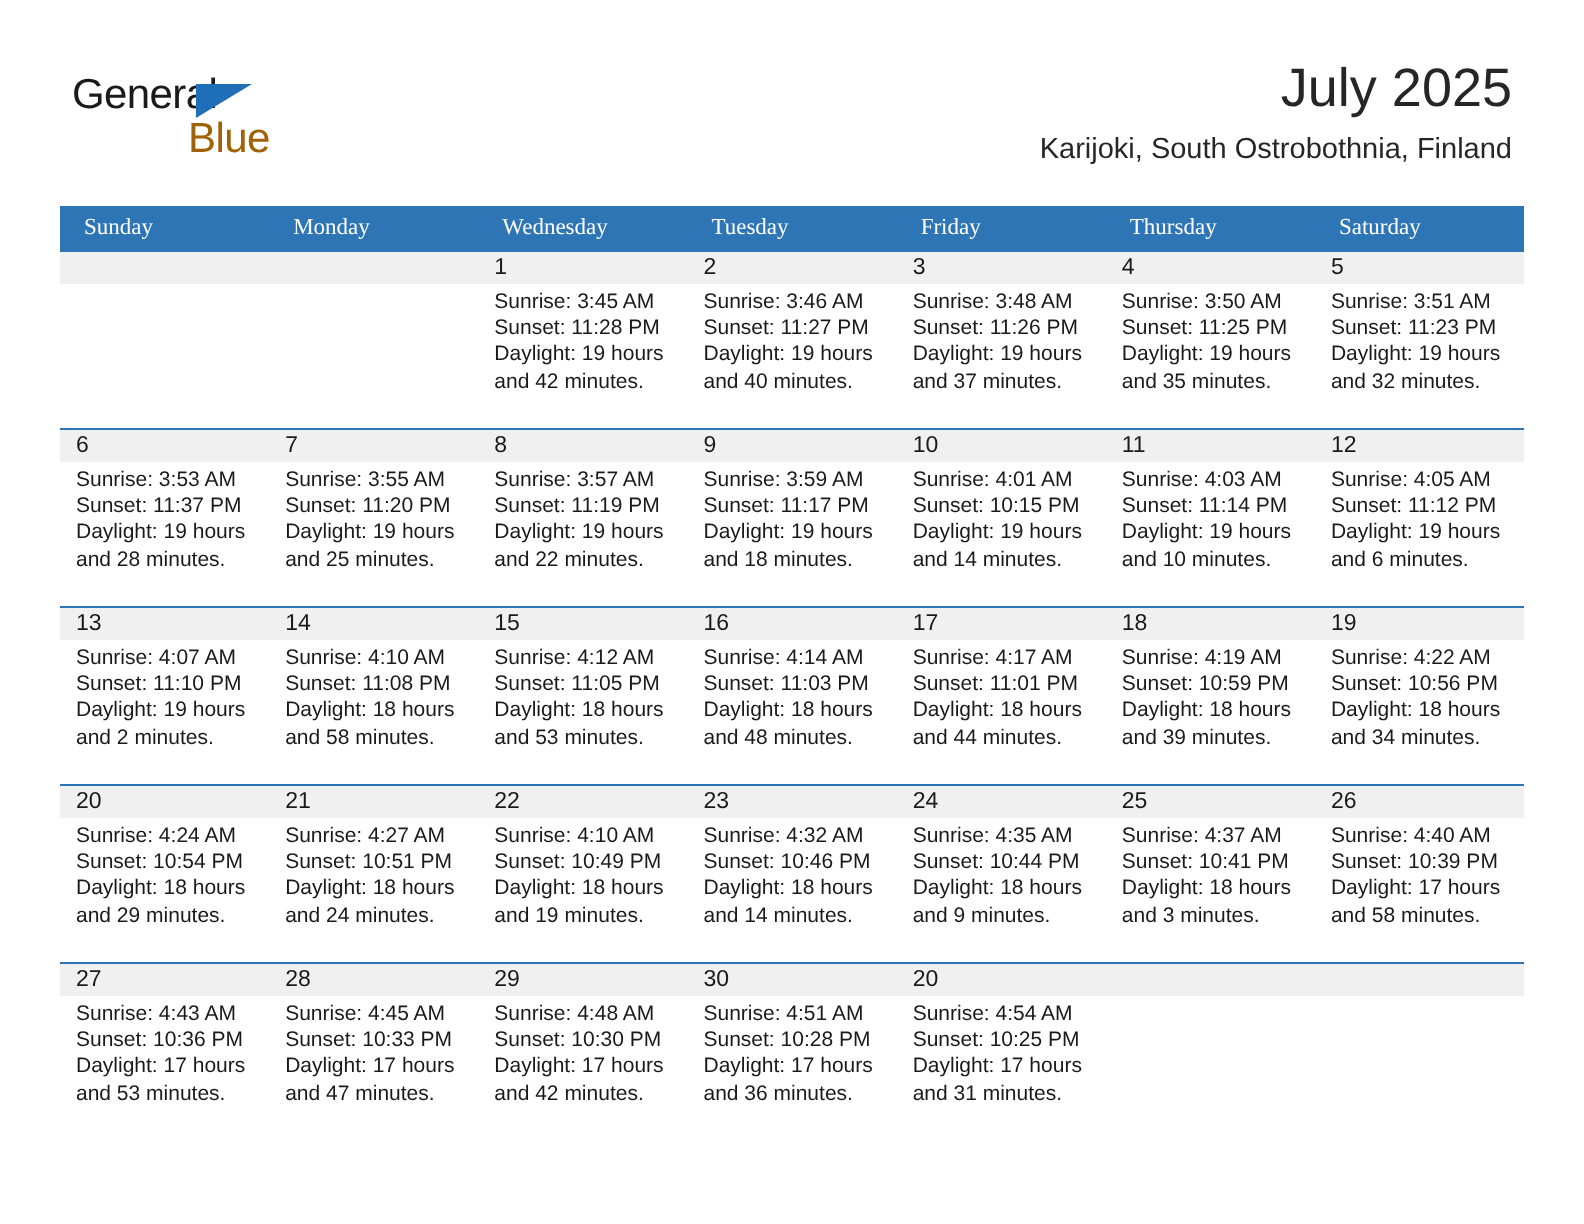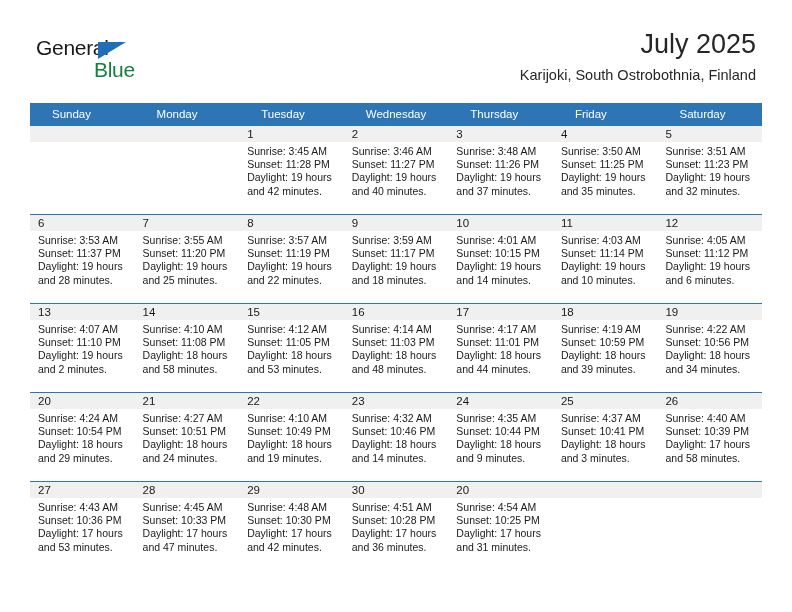--- a/index.html
+++ b/index.html
@@ -53,21 +53,21 @@
     height: 0;
     border-left: 28px solid #1f6fb8;
     border-bottom: 17px solid transparent;
   }
   .logo-blue {
     position: absolute;
     left: 58px;
     top: 22px;
     font-size: 21px;
     letter-spacing: -0.3px;
-    color: #15803d;
+    color: #a16207;
   }
 
   .title-block {
     position: absolute;
     right: 36px;
     top: 28px;
     text-align: right;
   }
   .month-title {
     font-size: 27px;
@@ -94,24 +94,25 @@
   .cal-head {
     display: flex;
     background: #2e75b6;
     height: 23px;
   }
   .cal-head .hcell {
     flex: 1 1 0;
     color: #ffffff;
     font-size: 11.5px;
     line-height: 23px;
-    padding-left: 22px;
+    padding-left: 12px;
     box-sizing: border-box;
     overflow: hidden;
     white-space: nowrap;
+    font-family: Liberation Serif, serif;
   }
   .week {
     position: relative;
     border-top: 1.5px solid #2e75b6;
   }
   .week:first-of-type {
     border-top: none;
   }
   .week-inner {
     display: flex;
@@ -164,24 +165,24 @@
       <div class="location">Karijoki, South Ostrobothnia, Finland</div>
     </div>
 
   </div>
 
   <div class="calendar">
 
     <div class="cal-head">
       <div class="hcell">Sunday</div>
       <div class="hcell">Monday</div>
+      <div class="hcell">Wednesday</div>
       <div class="hcell">Tuesday</div>
-      <div class="hcell">Wednesday</div>
+      <div class="hcell">Friday</div>
       <div class="hcell">Thursday</div>
-      <div class="hcell">Friday</div>
       <div class="hcell">Saturday</div>
     </div>
 
     <div id="weeks-container">
         <div class="week">
           <div class="week-inner">
             <div class="daycell empty">
               <div class="daynum-band"></div>
             </div>
             <div class="daycell empty">

